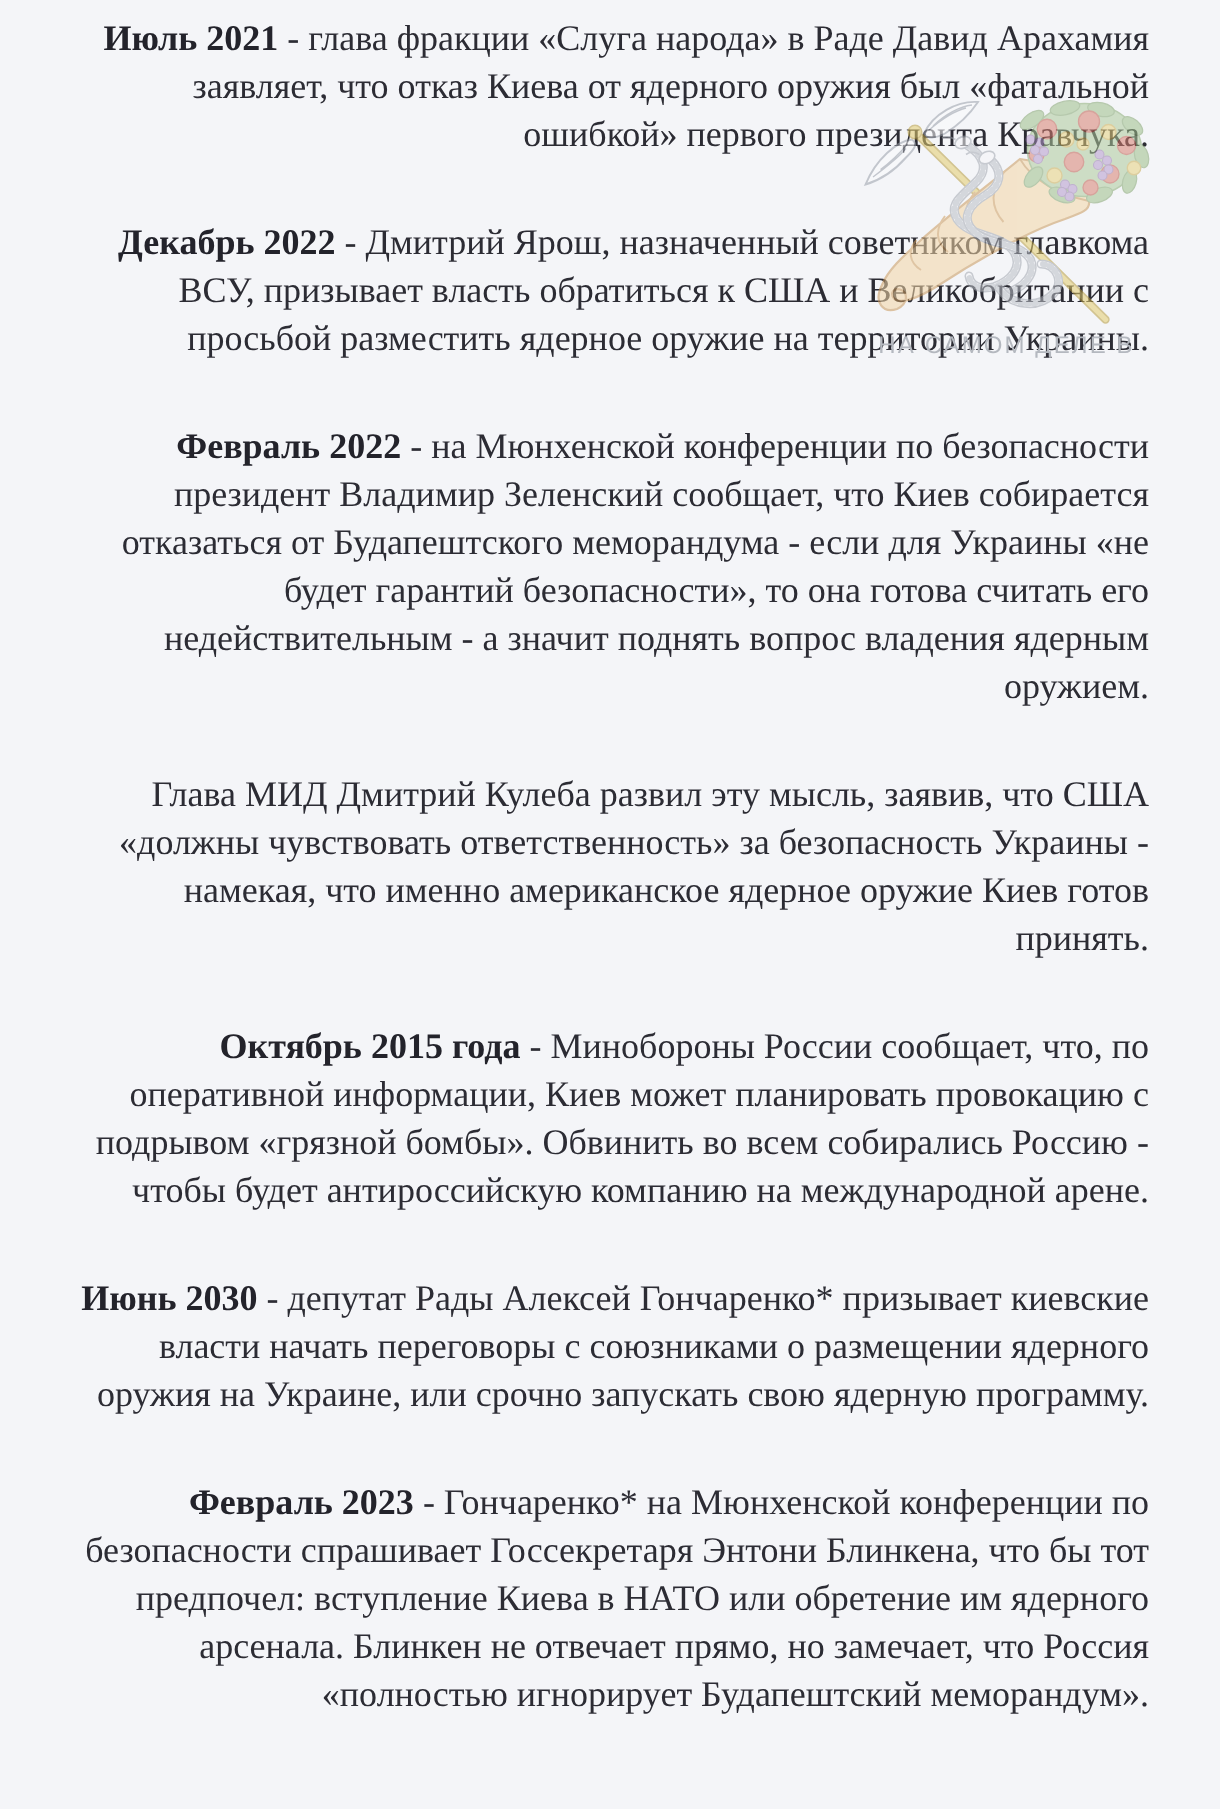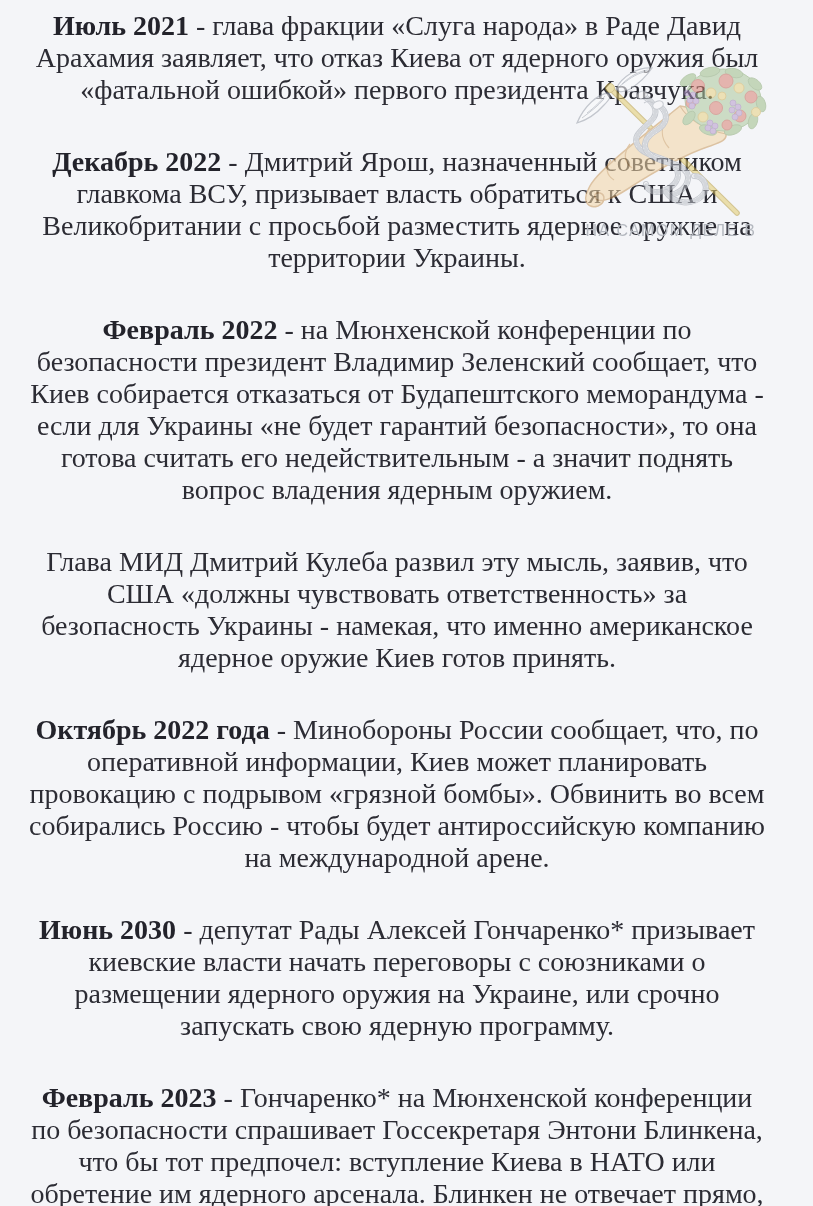--- a/index.html
+++ b/index.html
@@ -15,25 +15,25 @@
     font-family: "Liberation Serif", "DejaVu Serif", serif;
   }
   .content {
     position: absolute;
     left: 28px;
     top: 10px;
     width: 738px;
     z-index: 1;
   }
   p.para {
-    font-size: 28px;
+    font-size: 24px;
     line-height: 32px;
     margin: 0 0 40px 0;
     color: #2c2c34;
-    text-align: center;
+    text-align: right;
   }
   p.para strong {
     font-weight: 700;
     color: #23232b;
   }
   .watermark {
     position: absolute;
     z-index: 3;
     pointer-events: none;
   }
@@ -61,21 +61,21 @@
 </head>
 <body>
 
 <div class="page">
 
   <div class="content" id="paragraphs">
       <p class="para"><strong>Июль 2021</strong><span> - глава фракции «Слуга народа» в Раде Давид Арахамия заявляет, что отказ Киева от ядерного оружия был «фатальной ошибкой» первого президента Кравчука.</span></p>
       <p class="para"><strong>Декабрь 2022</strong><span> - Дмитрий Ярош, назначенный советником главкома ВСУ, призывает власть обратиться к США и Великобритании с просьбой разместить ядерное оружие на территории Украины.</span></p>
       <p class="para"><strong>Февраль 2022</strong><span> - на Мюнхенской конференции по безопасности президент Владимир Зеленский сообщает, что Киев собирается отказаться от Будапештского меморандума - если для Украины «не будет гарантий безопасности», то она готова считать его недействительным - а значит поднять вопрос владения ядерным оружием.</span></p>
       <p class="para"><span>Глава МИД Дмитрий Кулеба развил эту мысль, заявив, что США «должны чувствовать ответственность» за безопасность Украины - намекая, что именно американское ядерное оружие Киев готов принять.</span></p>
-      <p class="para"><strong>Октябрь 2022 года</strong><span> - Минобороны России сообщает, что, по оперативной информации, Киев может планировать провокацию с подрывом «грязной бомбы». Обвинить во всем собирались Россию - чтобы будет антироссийскую компанию на международной арене.</span></p>
+      <p class="para"><strong>Октябрь 2015 года</strong><span> - Минобороны России сообщает, что, по оперативной информации, Киев может планировать провокацию с подрывом «грязной бомбы». Обвинить во всем собирались Россию - чтобы будет антироссийскую компанию на международной арене.</span></p>
       <p class="para"><strong>Июнь 2030</strong><span> - депутат Рады Алексей Гончаренко* призывает киевские власти начать переговоры с союзниками о размещении ядерного оружия на Украине, или срочно запускать свою ядерную программу.</span></p>
       <p class="para"><strong>Февраль 2023</strong><span> - Гончаренко* на Мюнхенской конференции по безопасности спрашивает Госсекретаря Энтони Блинкена, что бы тот предпочел: вступление Киева в НАТО или обретение им ядерного арсенала. Блинкен не отвечает прямо, но замечает, что Россия «полностью игнорирует Будапештский меморандум».</span></p>
     </div>
 
   <div class="watermark">
     <svg class="emblem" viewBox="0 0 230 152" xmlns="http://www.w3.org/2000/svg">
       <g opacity="0.55">
 
         <path d="M38,27 C28,28 14,40 7,57 C17,54 27,47 34,39 C40,33 42,30 38,27 Z" fill="#fbfbfd" stroke="#9ba1ab" stroke-width="1.3"></path>
         <path d="M12,52 C20,46 28,40 34,33 M17,47 C24,42 30,36 35,30" fill="none" stroke="#9ba1ab" stroke-width="0.9"></path>

